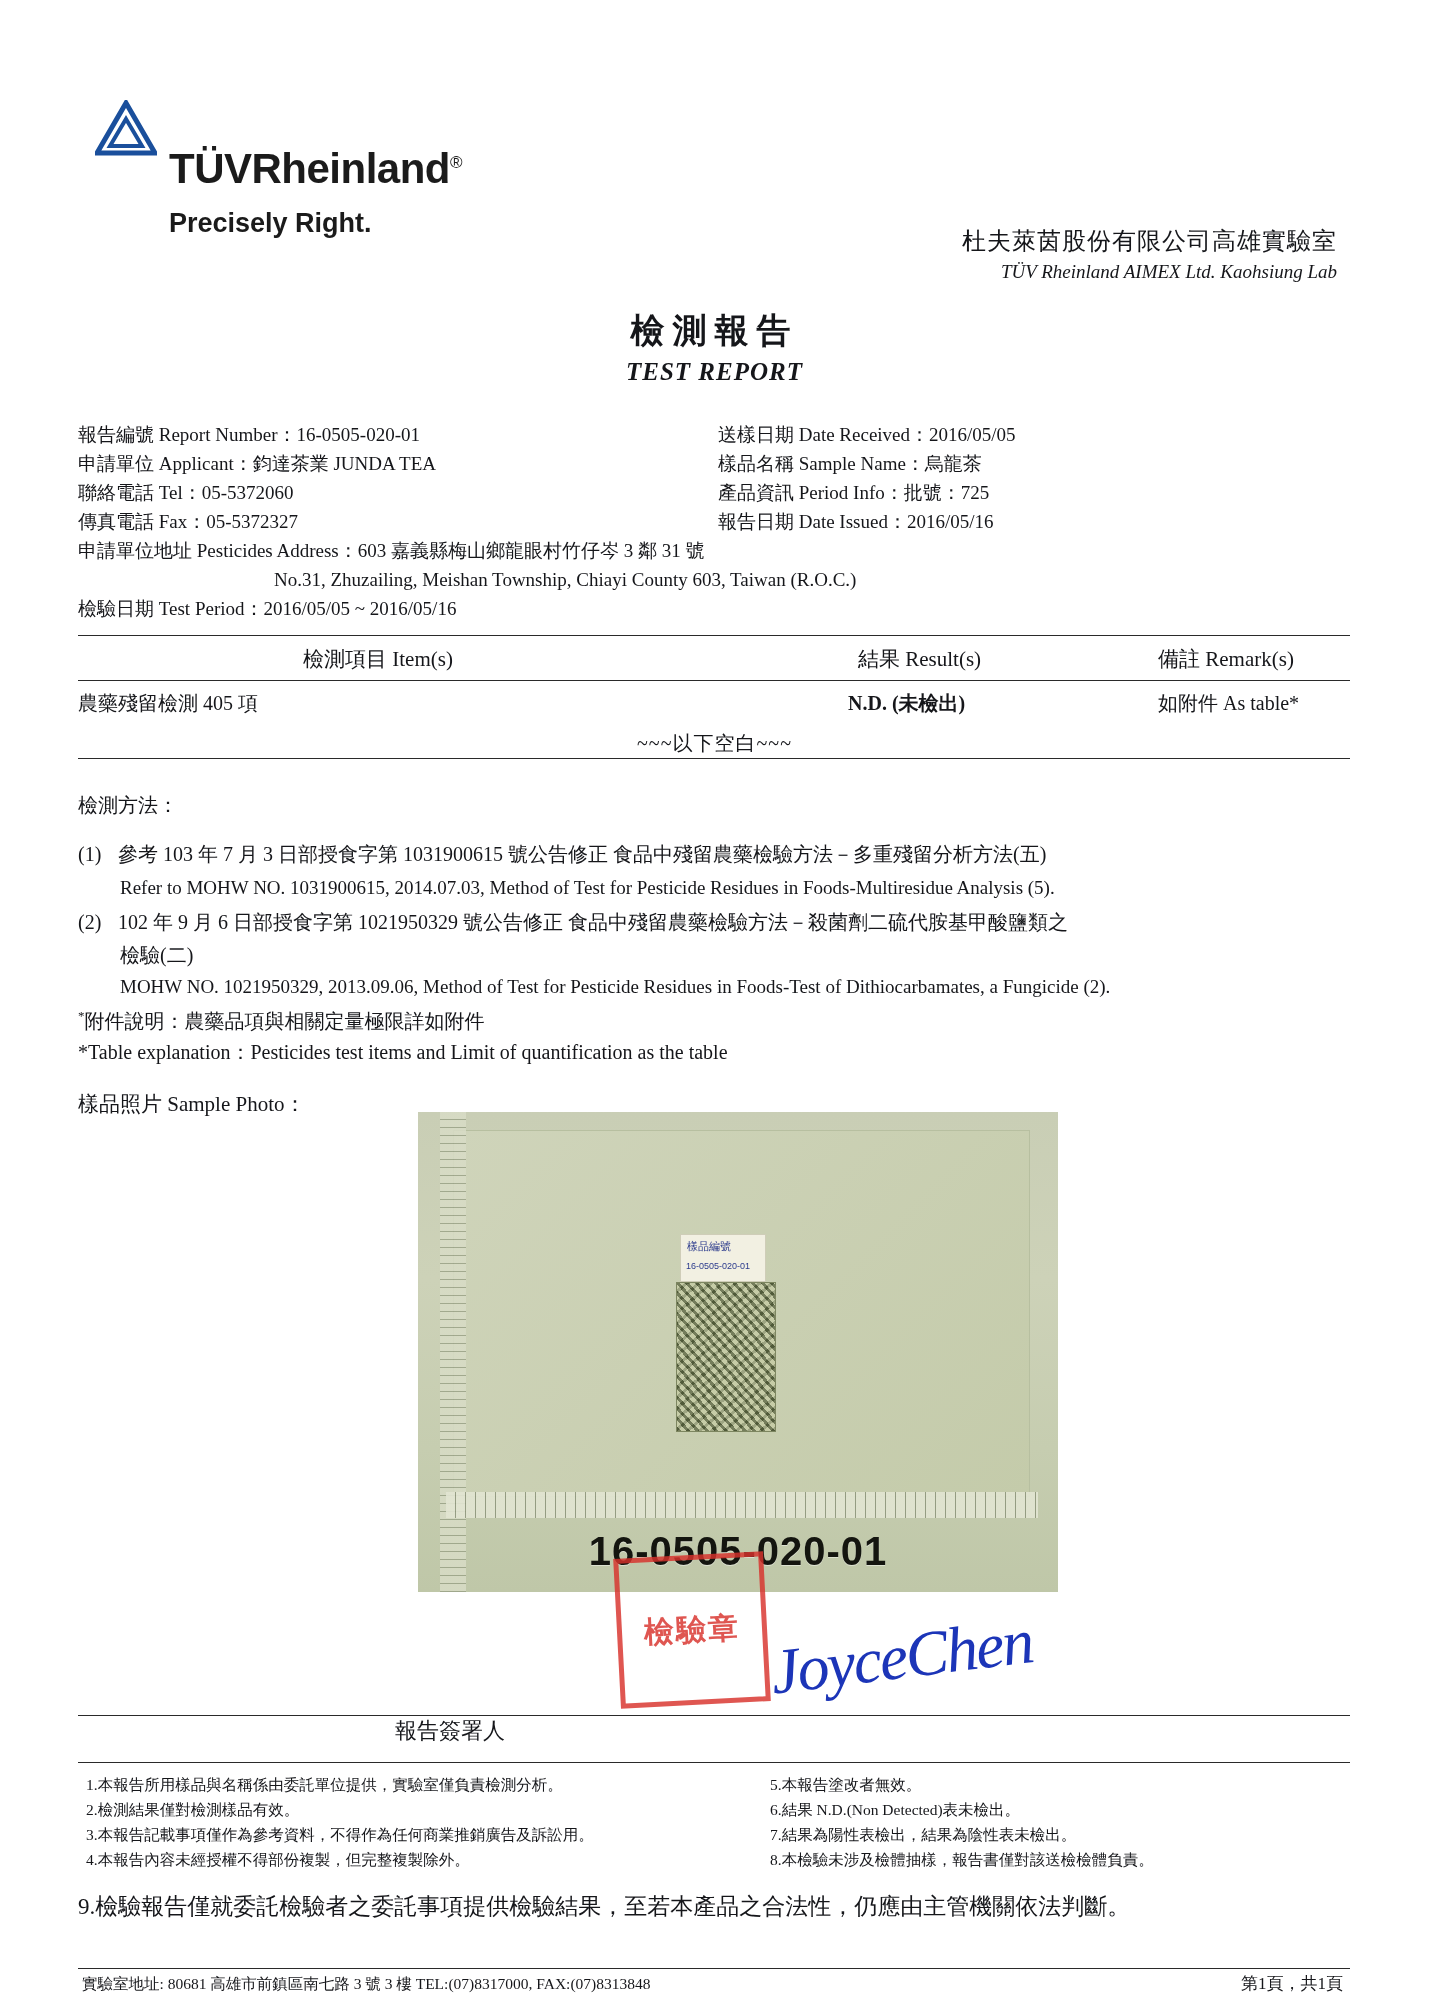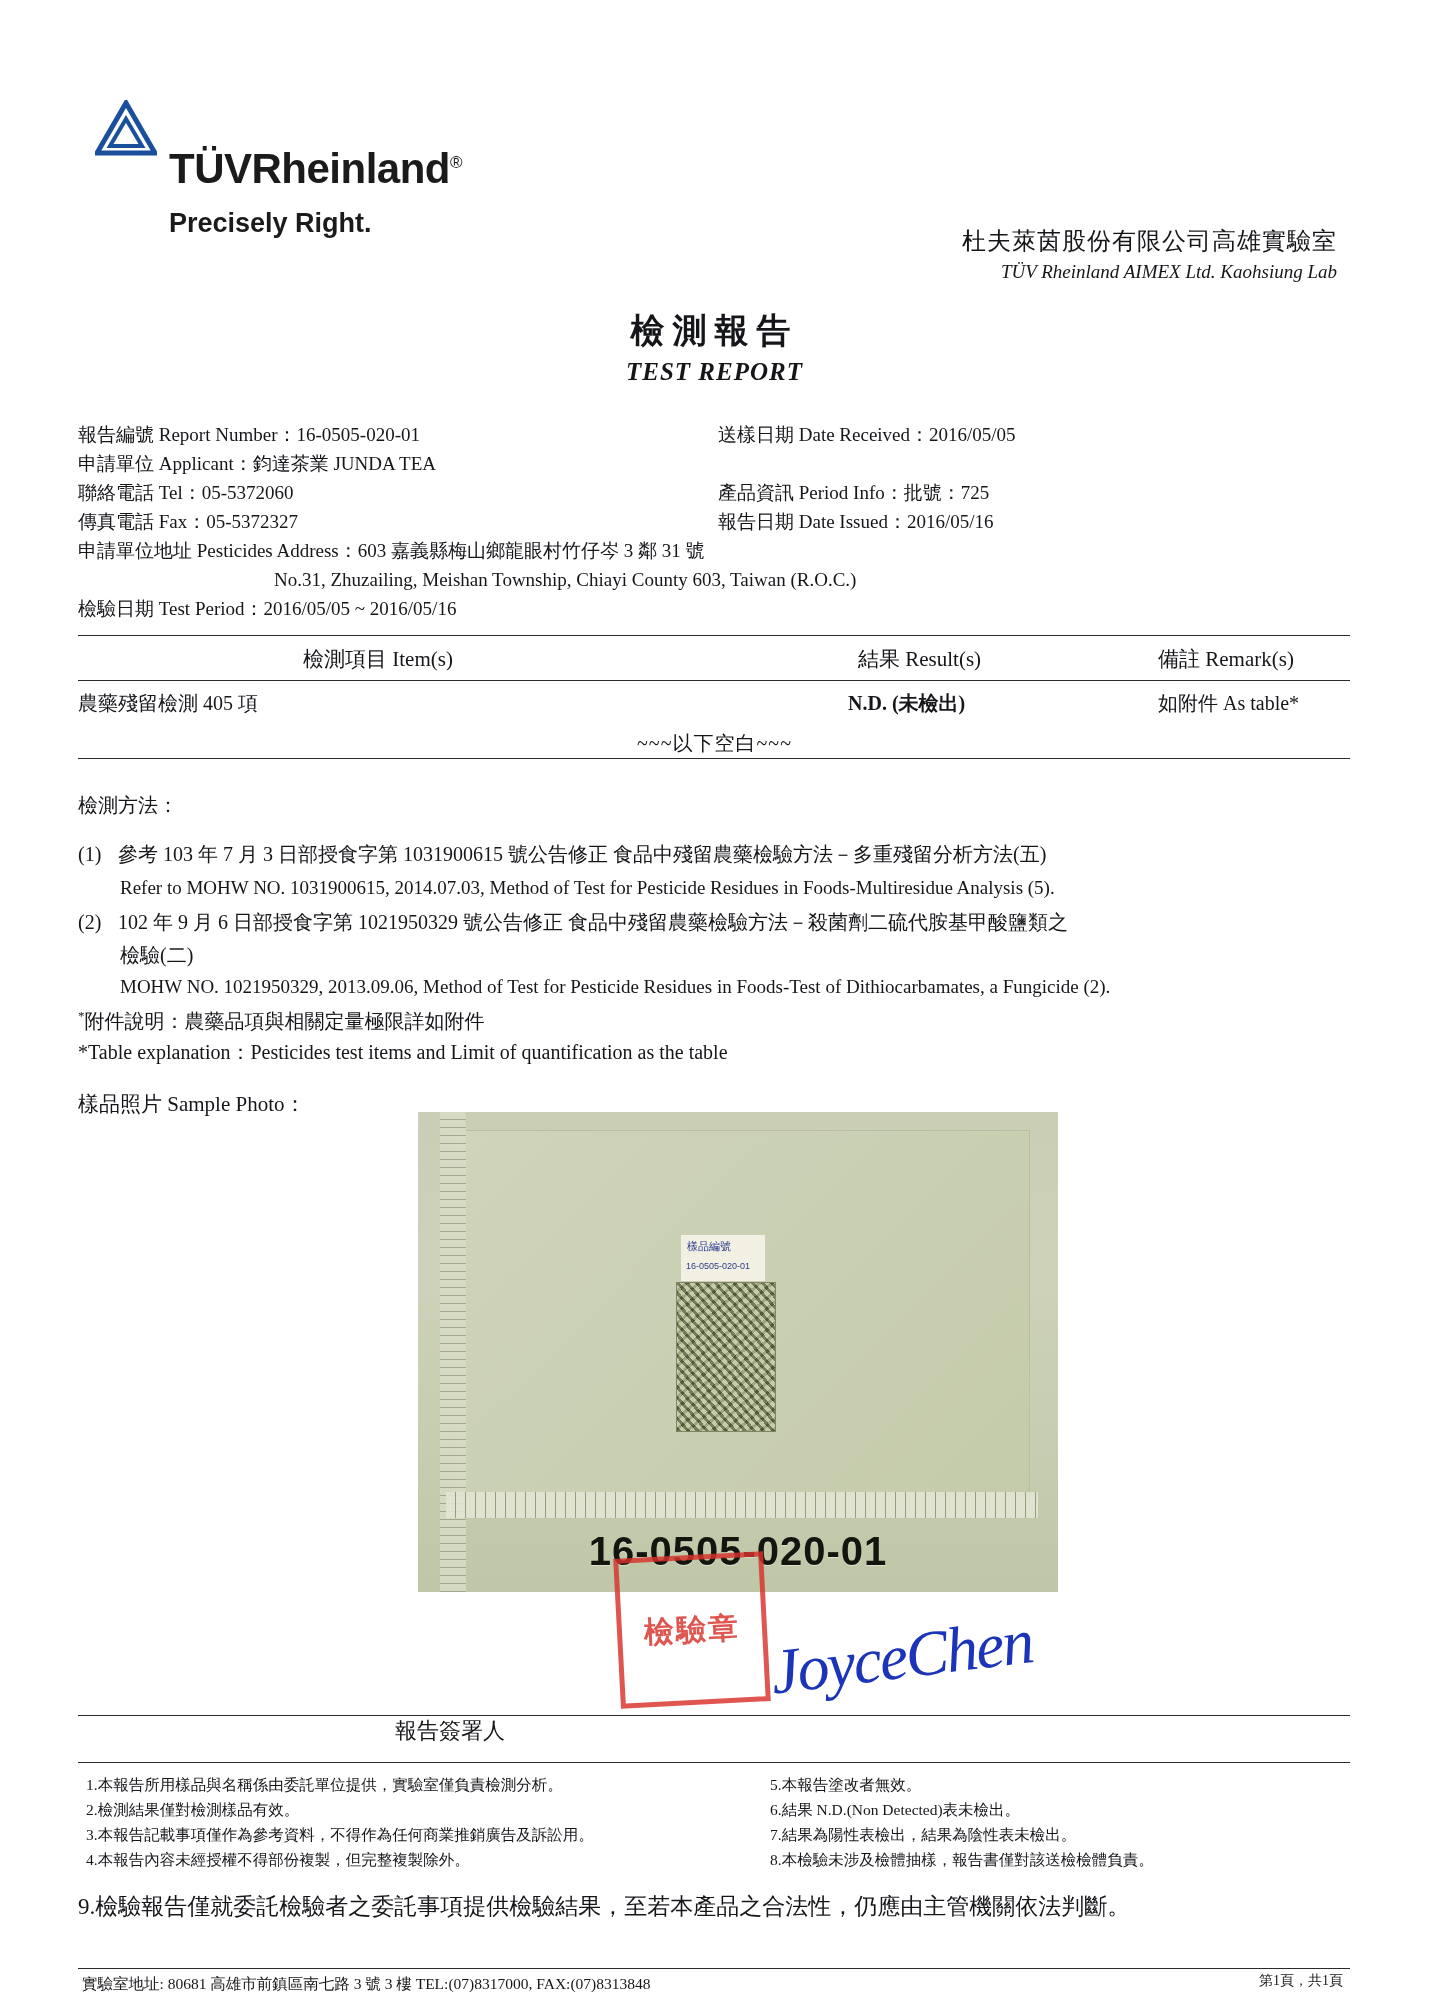--- a/index.html
+++ b/index.html
@@ -101,21 +101,21 @@
   .sign-rule2 { position:absolute; left:78px; top:1762px; width:1272px; border-top:1.4px solid #2a2a2a; }
 
   
   .fn { position:absolute; top:1772px; font-size:15.5px; line-height:25px; }
   .fn.left { left:86px; width:640px; }
   .fn.right { left:770px; width:600px; }
   .fn9 { position:absolute; left:78px; top:1890px; width:1290px; font-size:23px; line-height:34px; }
 
   .bottom-rule { position:absolute; left:78px; top:1968px; width:1272px; border-top:1.2px solid #2a2a2a; }
   .bottom-left { position:absolute; left:82px; top:1974px; font-size:15.5px; }
-  .bottom-right { position:absolute; right:86px; top:1972px; font-size:14px; }
+  .bottom-right { position:absolute; right:86px; top:1972px; font-size:17px; }
 </style>
 </head>
 <body>
 
 <div class="page">
 
   <div class="logo-block">
     <div class="logo-row">
       <span class="logo-mark">
         <svg width="62" height="56" viewBox="0 0 62 56">
@@ -147,20 +147,24 @@
       <div class="meta-col right">
           <span class="mlabel">送樣日期 Date Received：</span>
           <span class="mval">2016/05/05</span>
         </div>
     </div>
     <div class="meta-row">
       <div class="meta-col">
           <span class="mlabel">申請單位 Applicant：</span>
           <span class="mval">鈞達茶業 JUNDA TEA</span>
         </div>
+      <div class="meta-col right">
+          <span class="mlabel">樣品名稱 Sample Name：</span>
+          <span class="mval">烏龍茶</span>
+        </div>
     </div>
     <div class="meta-row">
       <div class="meta-col">
           <span class="mlabel">聯絡電話 Tel：</span>
           <span class="mval">05-5372060</span>
         </div>
       <div class="meta-col right">
           <span class="mlabel">產品資訊 Period Info：</span>
           <span class="mval">批號：725</span>
         </div>

